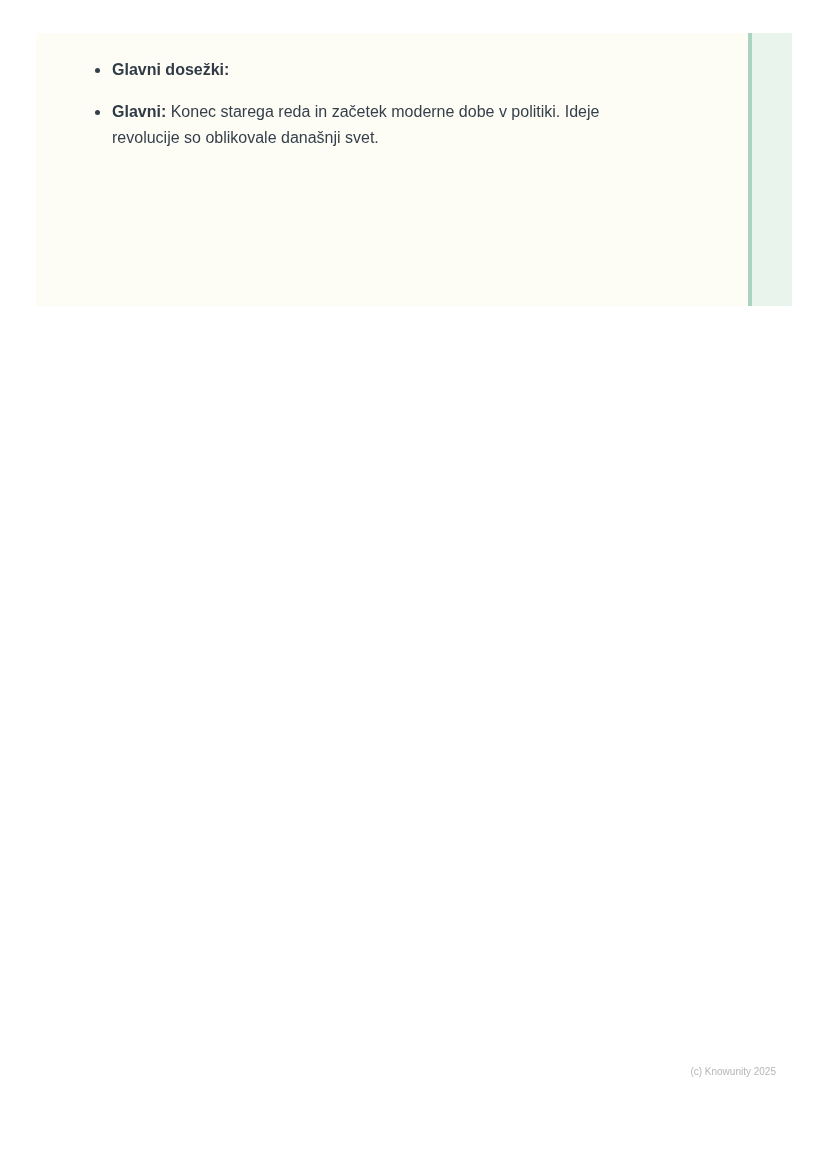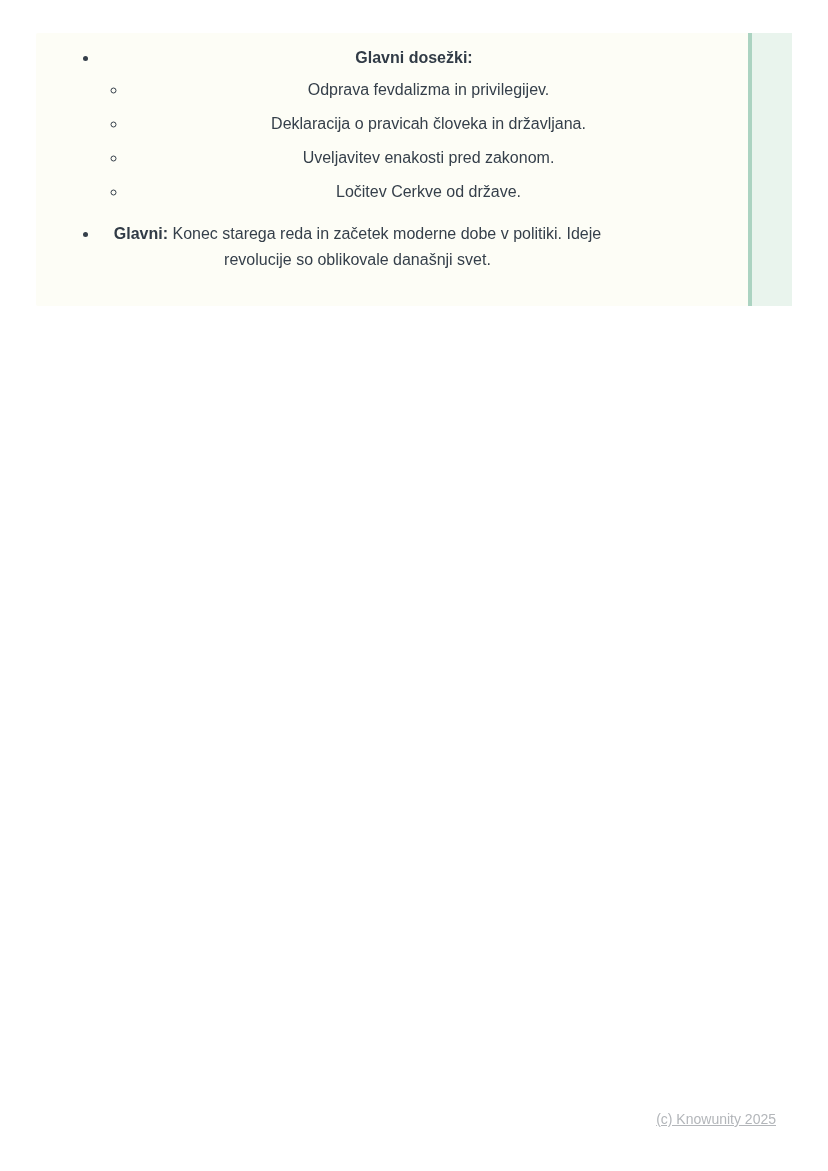--- a/index.html
+++ b/index.html
@@ -38,23 +38,22 @@
     position: absolute;
     top: 8px;
     left: 38px;
     right: 60px;
     color: #353f4a;
     font-size: 16px;
     line-height: 26px;
   }
   ul.main-list {
     list-style-type: disc;
-    margin: 4px;
+    margin: 16px;
     padding-left: 21px;
-    text-align: center;
   }
   ul.main-list > li {
     margin: 0;
     padding-left: 1px;
   }
   ul.sub-list {
     list-style-type: circle;
     margin: 6px 0 0 0;
     padding-left: 27px;
   }
@@ -65,44 +64,37 @@
   li.top-item-2 {
     margin-top: 16px !important;
     max-width: 515px;
   }
   .bold-label {
     font-weight: 700;
     color: #313b46;
   }
   .footer-copyright {
     position: absolute;
-    top: 1112px;
+    top: 1065px;
     right: 52px;
-    font-size: 14px;
+    font-size: 10px;
     line-height: 14px;
     color: #b3b6ba;
-    text-decoration: underline;
   }
 </style>
 </head>
 <body>
 
 <div class="page">
 
   <div class="content-card">
     <div class="card-content">
       <ul class="main-list">
         <li class="top-item-1">
           <span class="bold-label">Glavni dosežki:</span>
-          <ul class="sub-list">
-            <li>Odprava fevdalizma in privilegijev.</li>
-            <li>Deklaracija o pravicah človeka in državljana.</li>
-            <li>Uveljavitev enakosti pred zakonom.</li>
-            <li>Ločitev Cerkve od države.</li>
-          </ul>
         </li>
         <li class="top-item-2">
           <span class="bold-label">Glavni:</span><span> Konec starega reda in začetek moderne dobe v politiki. Ideje revolucije so oblikovale današnji svet.</span>
         </li>
       </ul>
     </div>
     <div class="accent-bar"></div>
   </div>
 
   <div class="footer-copyright">(c) Knowunity 2025</div>

